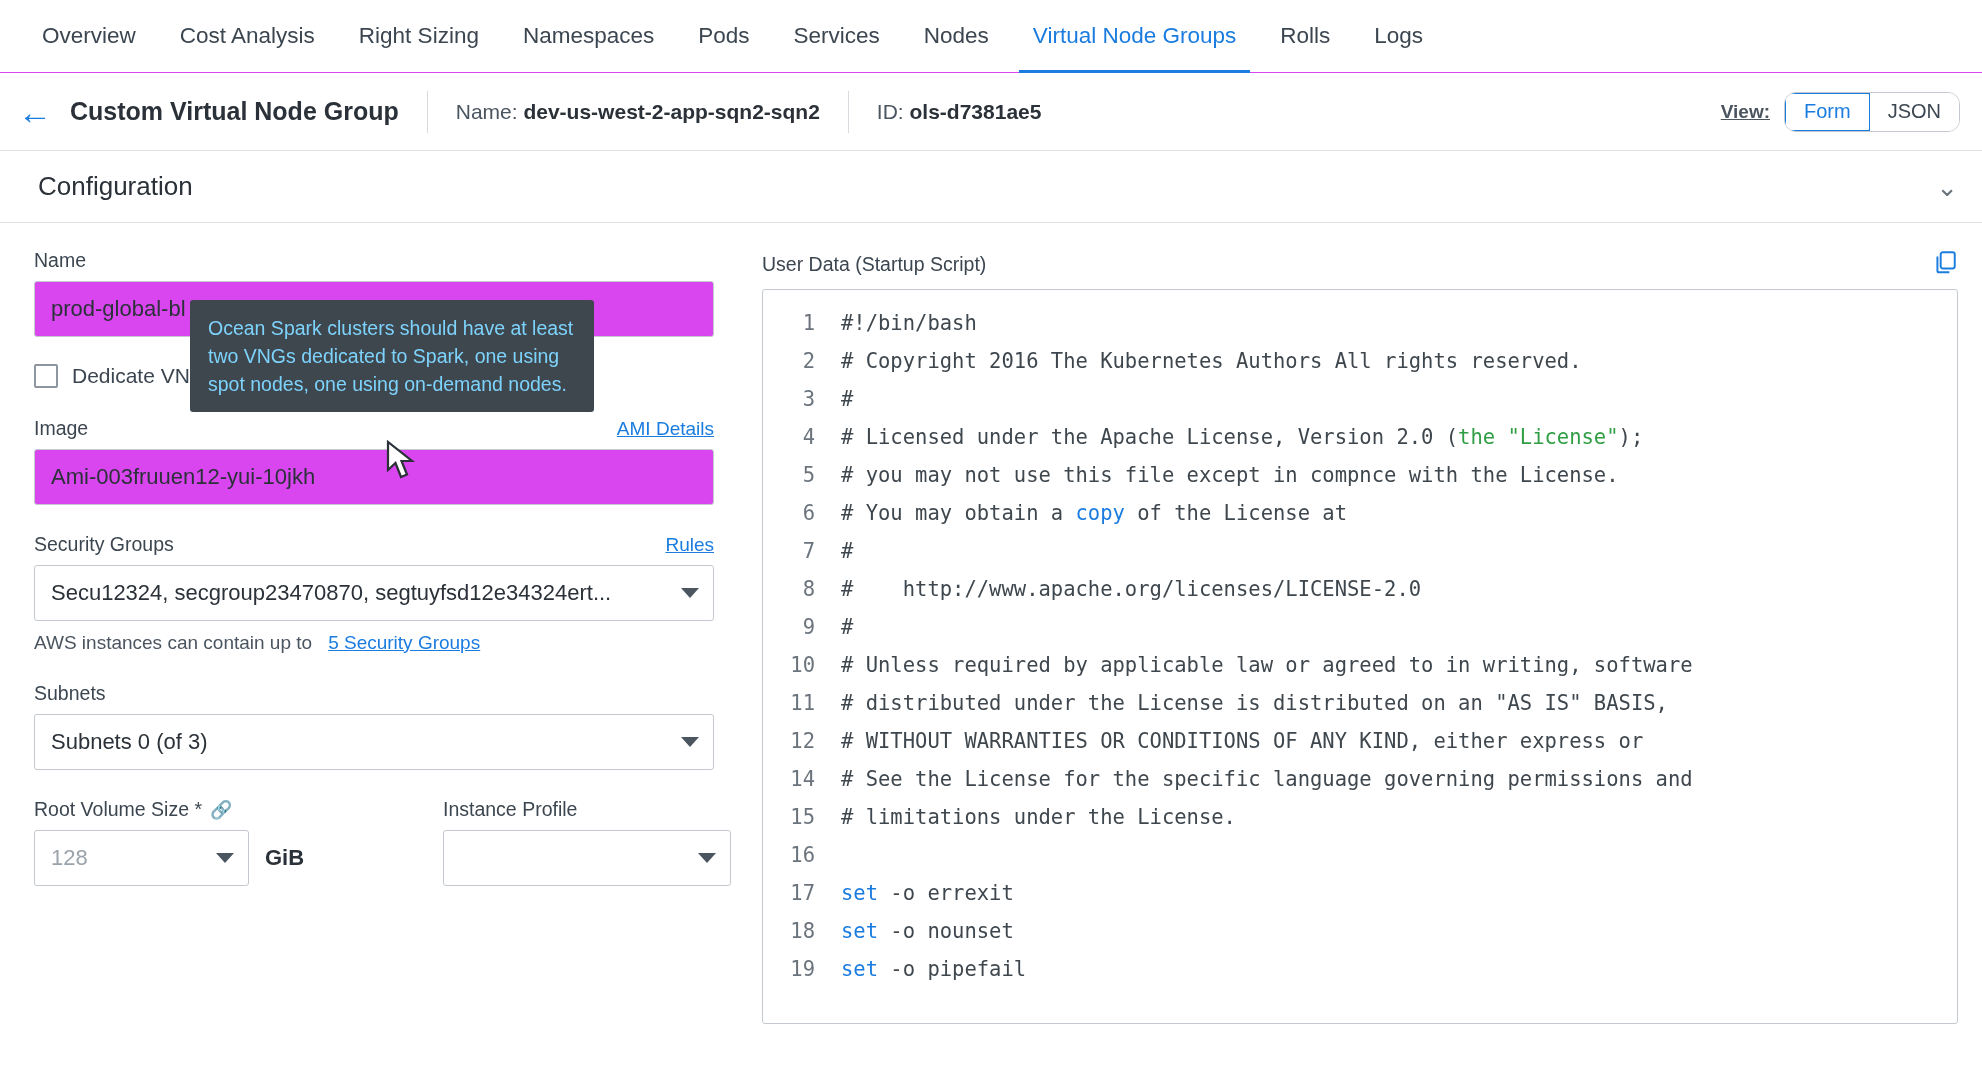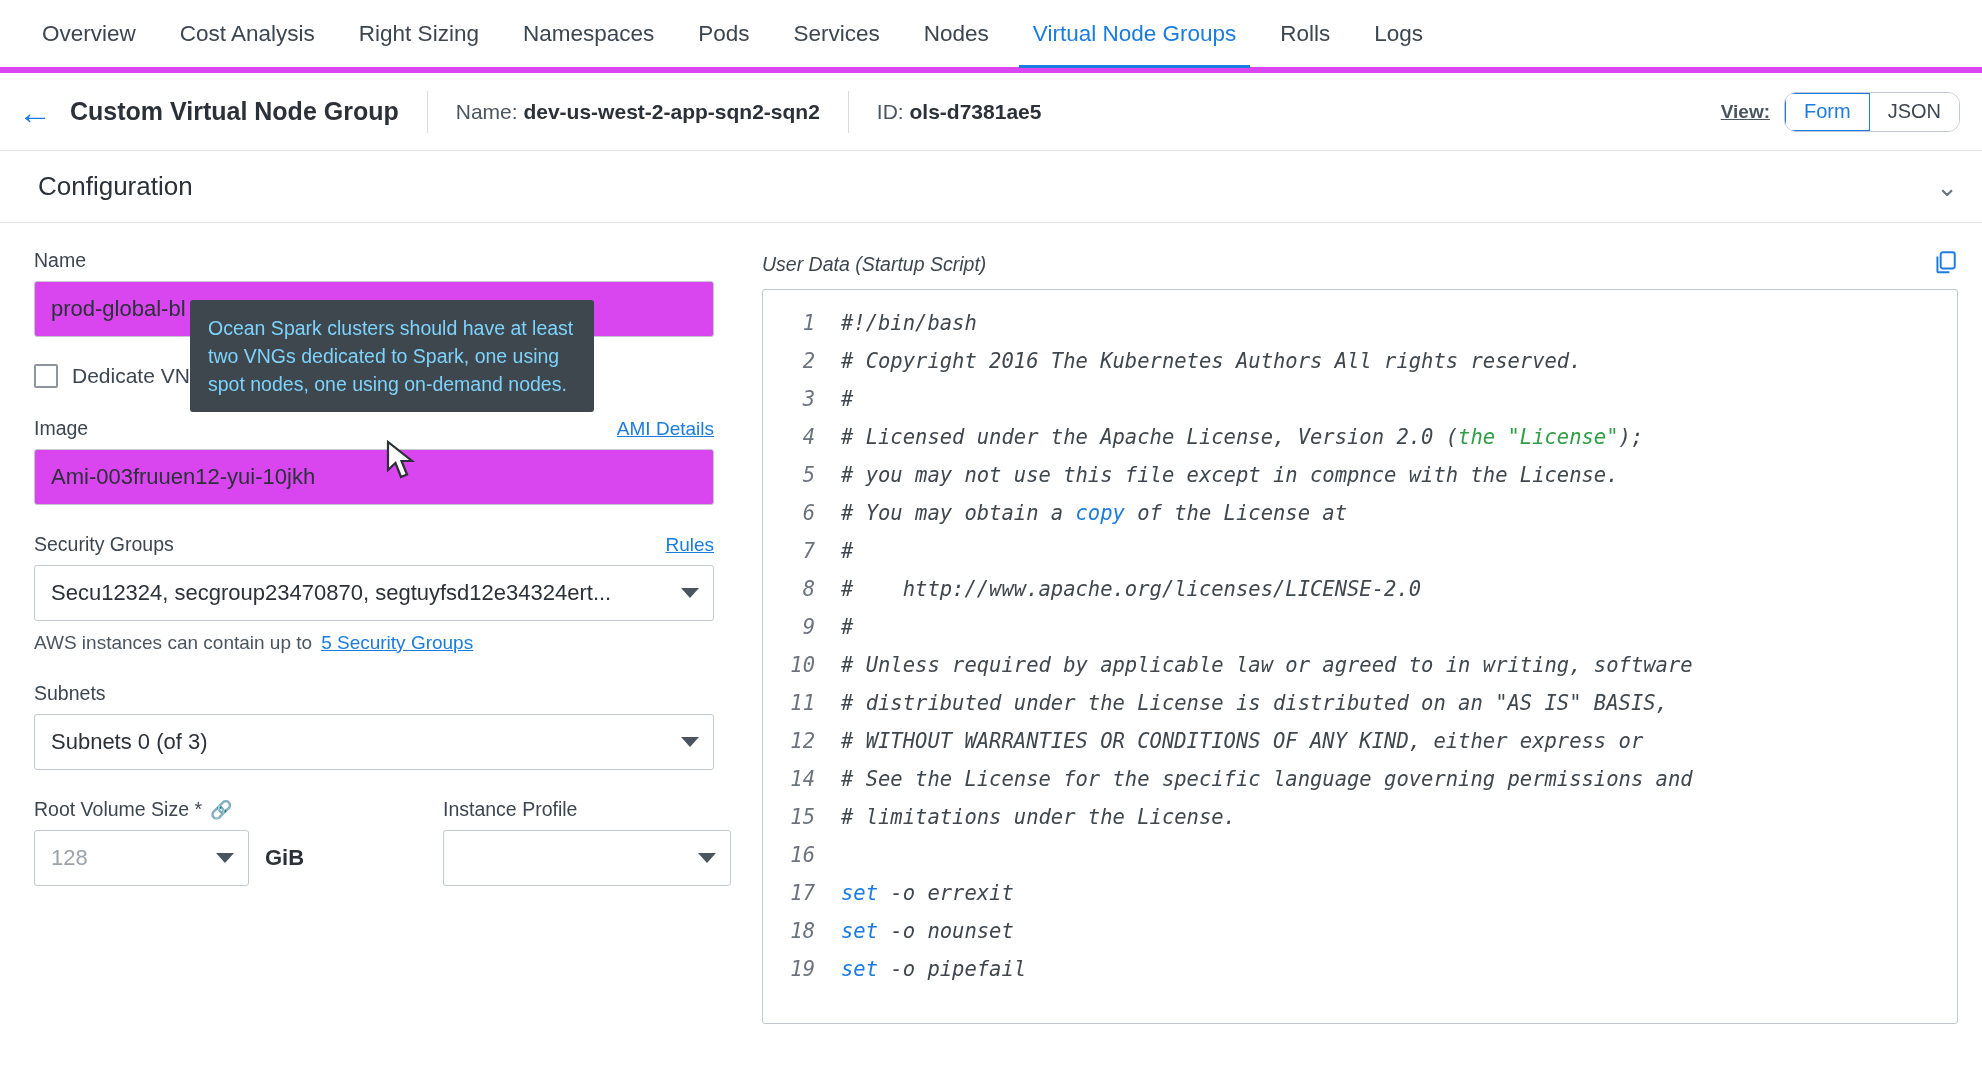--- a/index.html
+++ b/index.html
@@ -12,21 +12,21 @@
     height: 1090px;
     font-family: "Liberation Sans", sans-serif;
     color: #33393f;
     overflow: hidden;
     position: relative;
   }
 
   
   .tabbar {
     height: 73px;
-    border-bottom: 6px solid #d946ef;
+    border-bottom: 1px solid #d946ef;
     display: flex;
     align-items: stretch;
     padding-left: 20px;
     box-sizing: border-box;
   }
   .tab {
     display: flex;
     align-items: center;
     padding: 0 22px;
     font-size: 22.5px;
@@ -143,21 +143,20 @@
   .left {
     width: 740px;
     padding-left: 34px;
     box-sizing: border-box;
     position: relative;
   }
   .right {
     flex: 1 1 auto;
     padding: 0 24px 16px 22px;
     box-sizing: border-box;
-    font-style: italic;
   }
 
   .flabel {
     font-size: 19.5px;
     color: #3c4650;
     margin-bottom: 9px;
     display: flex;
     align-items: center;
   }
   .flabel .link {
@@ -233,21 +232,21 @@
     justify-content: center;
     margin: 0 10px 0 14px;
     cursor: pointer;
   }
   .helptext {
     font-size: 19px;
     color: #4a5560;
     margin-top: 11px;
     display: flex;
     align-items: center;
-    gap: 9px;
+    gap: 16px;
   }
   .row2 { display: flex; gap: 0; }
   .col-rvs { width: 300px; }
   .col-ip  { width: 300px; margin-left: 112px; }
   .gib {
     font-size: 22px;
     font-weight: bold;
     color: #2b3138;
     margin-left: 16px;
     align-self: center;

